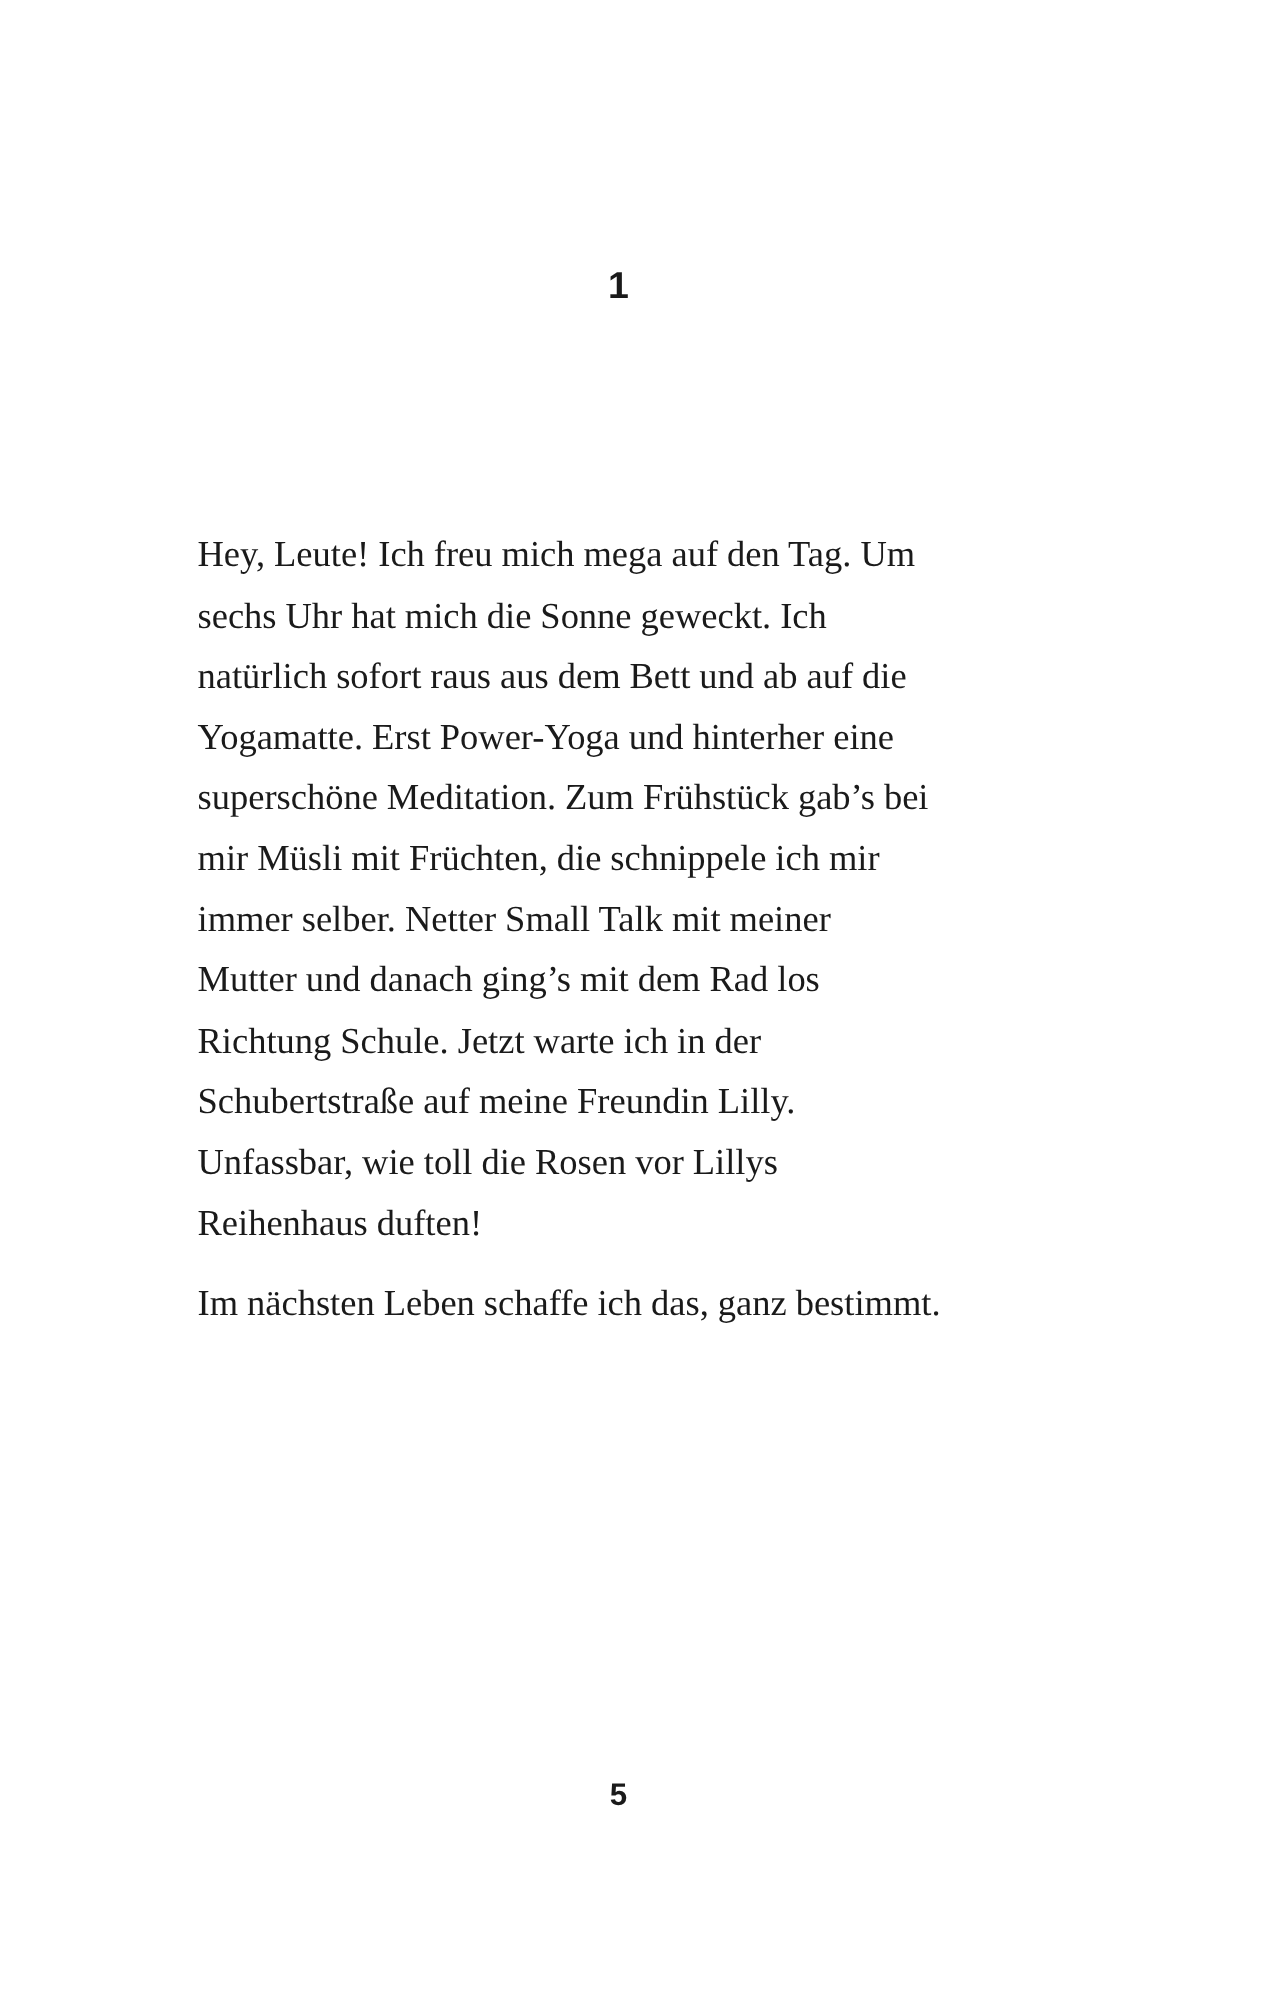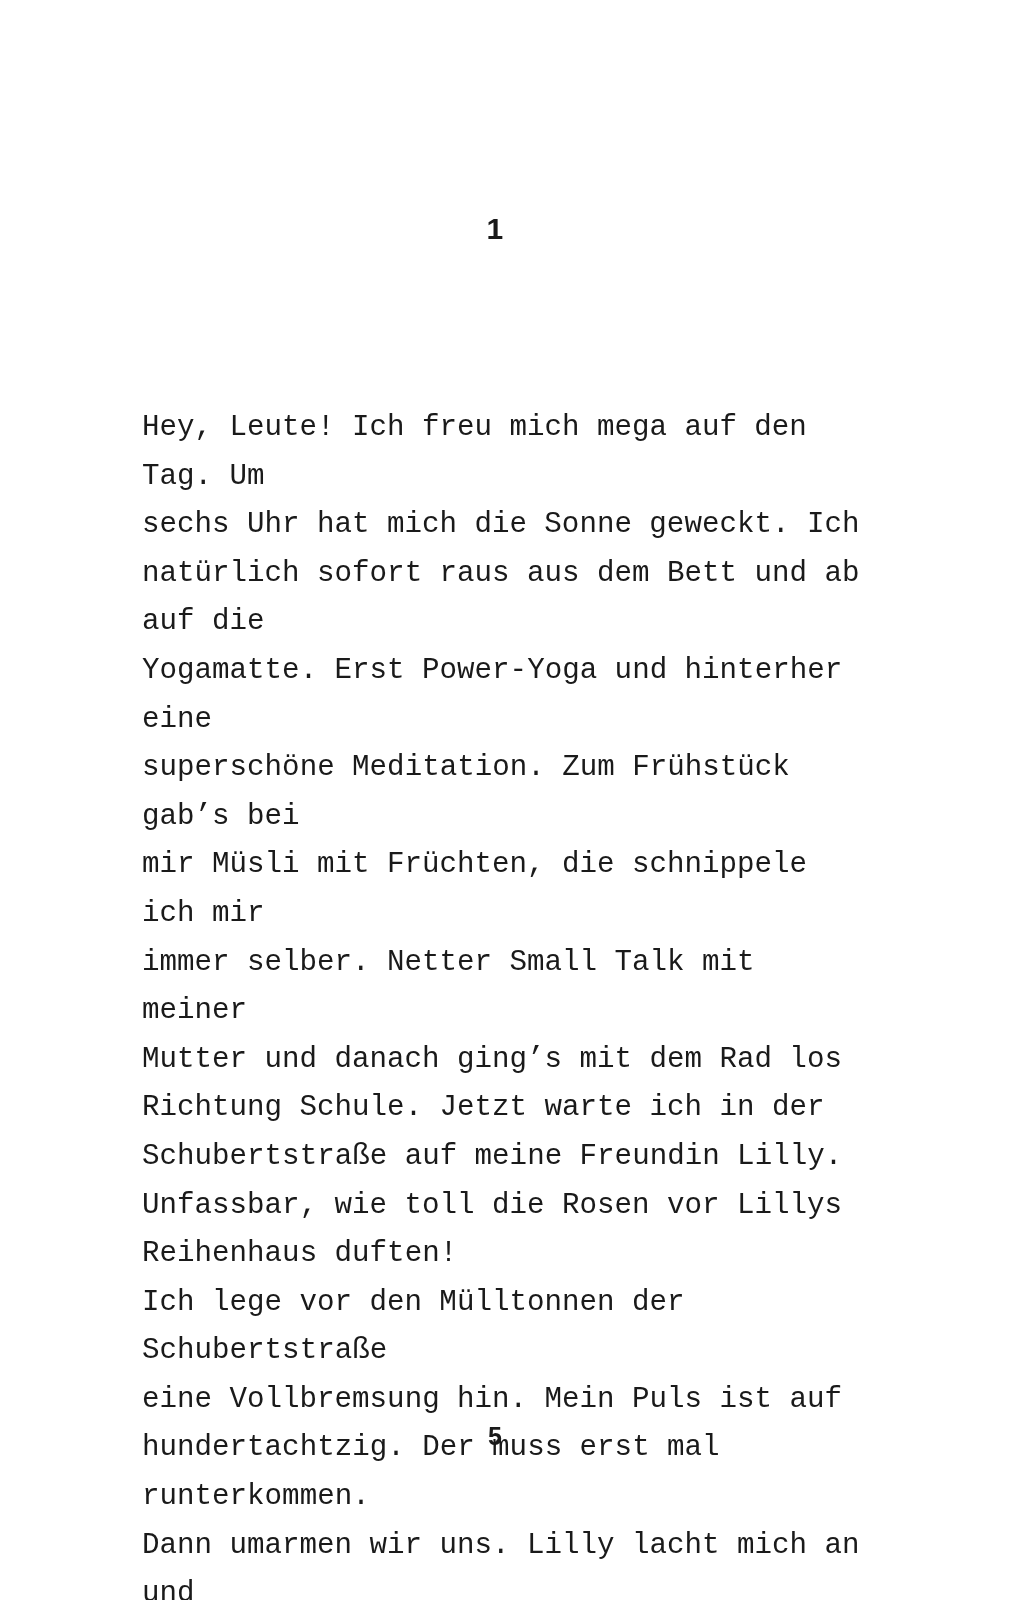--- a/index.html
+++ b/index.html
@@ -50,26 +50,25 @@
     text-align: left;
     text-rendering: optimizeLegibility;
     font-kerning: normal;
     -webkit-font-feature-settings: "liga" 1, "kern" 1;
     font-feature-settings: "liga" 1, "kern" 1;
     hyphens: none;
     word-spacing: -0.1px;
   }
 
   .para {
-    margin: 0;
+    margin: 16px;
     padding: 0;
     font-size: inherit;
     line-height: inherit;
     white-space: pre-wrap;   
-    font-family: Liberation Mono, monospace;
   }
 
   
   .page-number {
     position: absolute;
     top: 1424px;
     left: 0;
     width: 990px;
     text-align: center;
     font-family: "Liberation Sans", "DejaVu Sans", sans-serif;
@@ -93,21 +92,18 @@
 natürlich sofort raus aus dem Bett und ab auf die
 Yogamatte. Erst Power-Yoga und hinterher eine
 superschöne Meditation. Zum Frühstück gab’s bei
 mir Müsli mit Früchten, die schnippele ich mir
 immer selber. Netter Small Talk mit meiner
 Mutter und danach ging’s mit dem Rad los
 Richtung Schule. Jetzt warte ich in der
 Schubertstraße auf meine Freundin Lilly.
 Unfassbar, wie toll die Rosen vor Lillys
 Reihenhaus duften!</p>
-    <p class="para">Ich lege vor den Mülltonnen der Schubertstraße
-eine Vollbremsung hin. Mein Puls ist auf
-hundertachtzig. Der muss erst mal runterkommen.
-Dann umarmen wir uns. Lilly lacht mich an und</p>
+    <p class="para">Im nächsten Leben schaffe ich das, ganz bestimmt.</p>
   </div>
 
   <div class="page-number">5</div>
 
 </div>
 
 </body></html>

